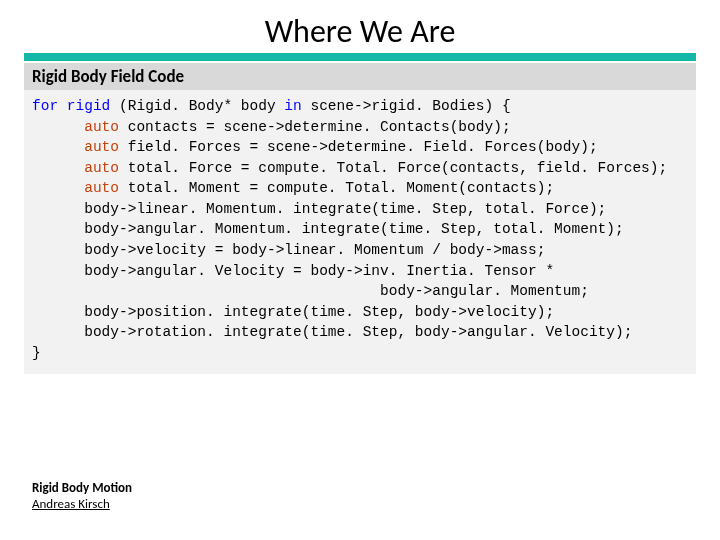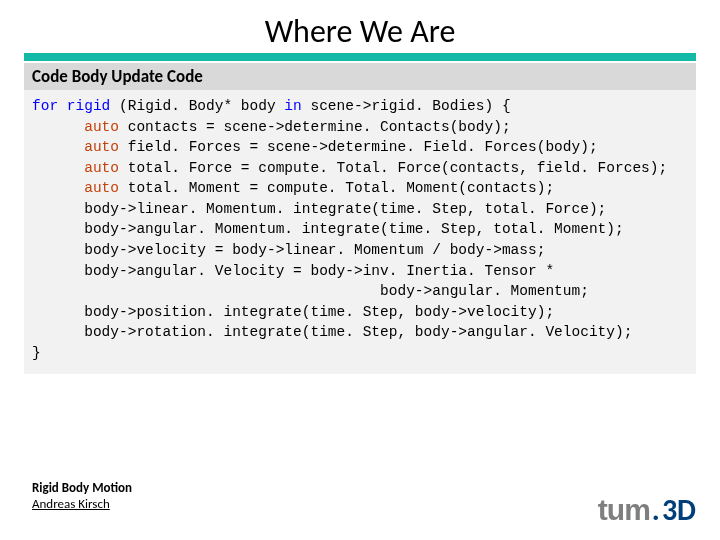--- a/index.html
+++ b/index.html
@@ -87,21 +87,21 @@
     font-size: 10.5px;
     color: #003f7a;
     margin-top: -2px;
   }
 </style>
 </head>
 <body>
 
 <div class="slide">
   <div class="title">Where We Are</div>
-  <div class="section-header">Code Body Update Code</div>
+  <div class="section-header">Rigid Body Field Code</div>
   <div class="code-block"><span class="kw-blue">for rigid</span><span> (Rigid. Body* body </span><span class="kw-blue">in</span><span> scene-&gt;rigid. Bodies) {</span>
 <span class="kw-teal">      auto</span><span> contacts = scene-&gt;determine. Contacts(body);</span>
 <span class="kw-teal">      auto</span><span> field. Forces = scene-&gt;determine. Field. Forces(body);</span>
 <span class="kw-teal">      auto</span><span> total. Force = compute. Total. Force(contacts, field. Forces);</span>
 <span class="kw-teal">      auto</span><span> total. Moment = compute. Total. Moment(contacts);</span>
 <span>      body-&gt;linear. Momentum. integrate(time. Step, total. Force);</span>
 <span>      body-&gt;angular. Momentum. integrate(time. Step, total. Moment);</span>
 <span>      body-&gt;velocity = body-&gt;linear. Momentum / body-&gt;mass;</span>
 <span>      body-&gt;angular. Velocity = body-&gt;inv. Inertia. Tensor *</span>
 <span>                                        body-&gt;angular. Momentum;</span>
@@ -109,18 +109,13 @@
 <span>      body-&gt;rotation. integrate(time. Step, body-&gt;angular. Velocity);</span>
 <span>}</span></div>
 </div>
 
 <div class="footer">
   <div class="footer-line1">Rigid Body Motion</div>
   <div class="footer-line2">Andreas Kirsch</div>
 </div>
 
 <div class="logo-wrap">
-  <div class="logo">
-    <span class="tum">tum</span>
-      <span class="dot3d">.</span>
-      <span class="d3">3D</span>
-  </div>
 </div>
 
 </body></html>

